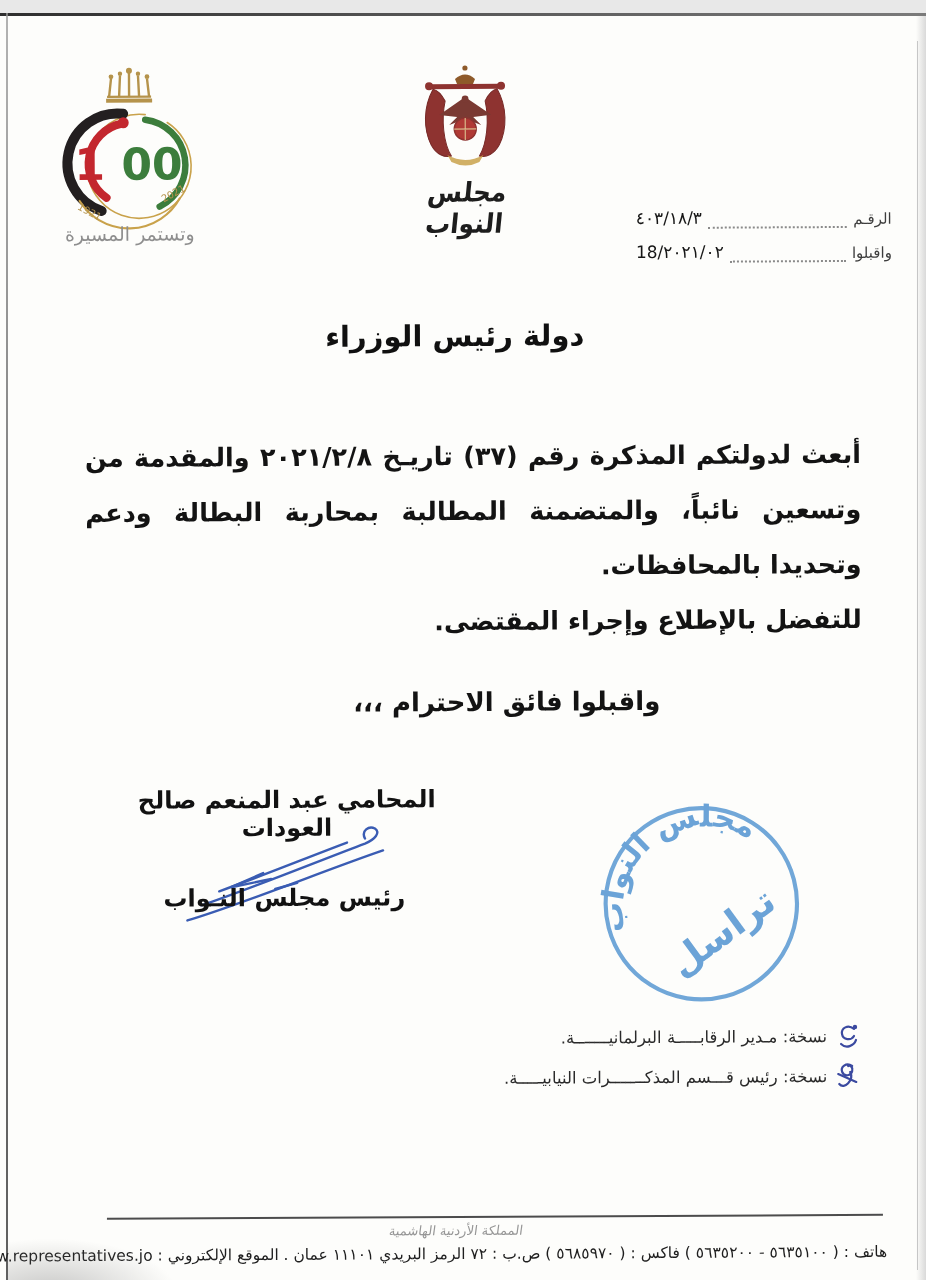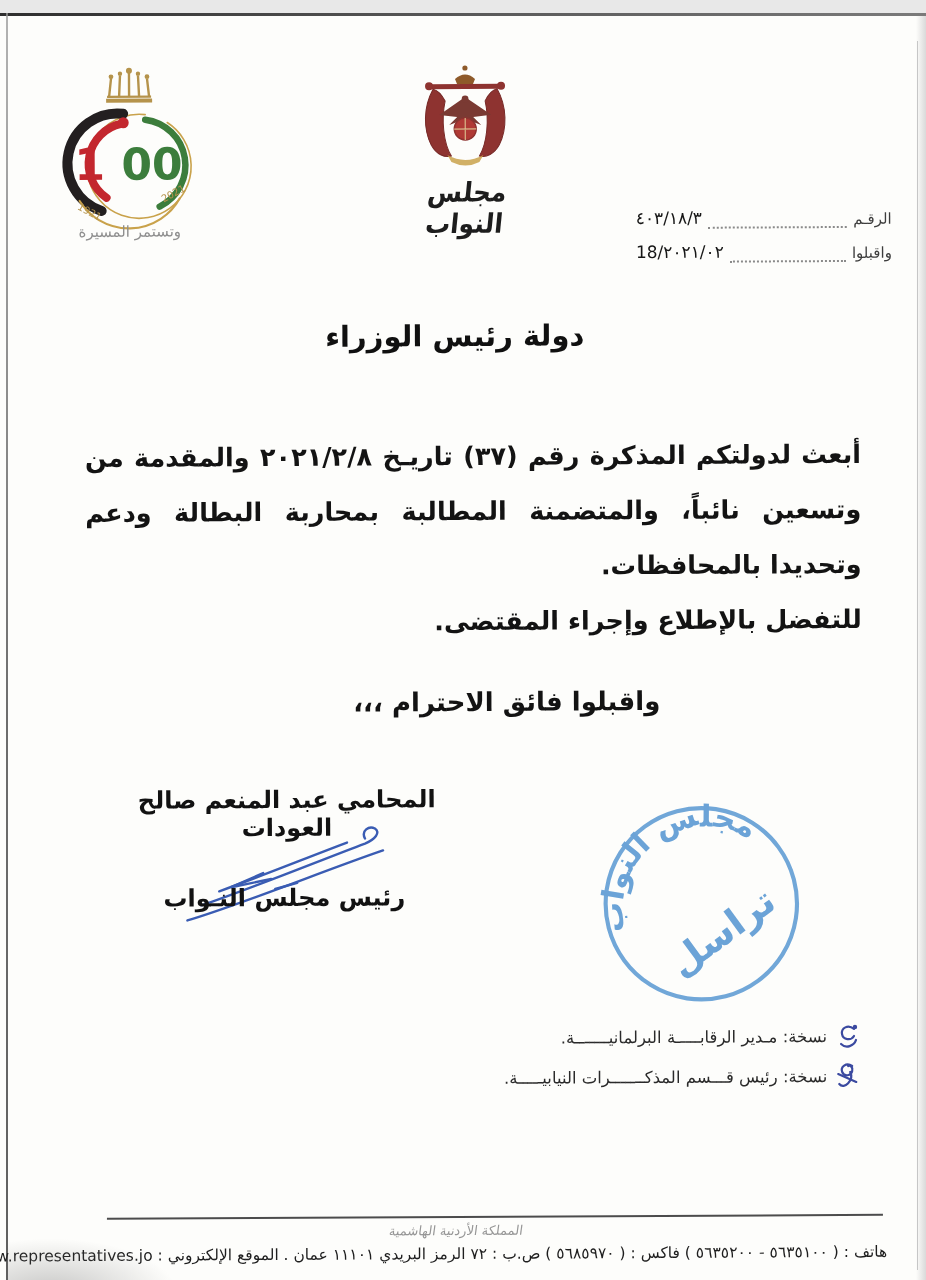--- a/index.html
+++ b/index.html
@@ -12,21 +12,21 @@
   .edge-left{position:absolute;top:0;left:6px;width:2px;height:100%;
              background:linear-gradient(#9a9a9a,#3d3d3d 55%,#2b2b2b);opacity:.75;z-index:5;}
   .edge-right{position:absolute;top:28px;right:8px;width:1px;height:96%;background:#c6c6c6;z-index:5;}
   .smudge-bl{position:absolute;left:8px;bottom:0;width:170px;height:55px;
              background:radial-gradient(ellipse at 25% 100%,rgba(110,110,110,.38),transparent 70%);z-index:4;}
   .shade-r{position:absolute;top:0;right:0;width:10px;height:100%;background:linear-gradient(90deg,transparent,#d9d9d9);}
 
   
   .centennial{position:absolute;left:52px;top:48px;width:160px;}
   .centennial-slogan{position:absolute;left:44px;top:208px;width:176px;text-align:center;
-                     color:#8e8e8e;font-size:15px;direction:rtl;}
+                     color:#8e8e8e;font-size:19px;direction:rtl;}
   .emblem{position:absolute;left:398px;top:50px;width:140px;}
   .emblem-caption{position:absolute;left:388px;top:166px;width:160px;text-align:center;direction:rtl;
                   font-size:25px;font-weight:bold;color:#1d1d1d;transform:skewX(-6deg) scaleY(1.08);}
 
   .refblock{position:absolute;right:32px;top:196px;width:256px;direction:rtl;}
   .refrow{display:flex;align-items:flex-end;margin-bottom:13px;}
   .reflabel{font-size:15px;color:#3d3d3d;white-space:nowrap;}
   .refdots{flex:1;border-bottom:2px dotted #8a8a8a;height:15px;margin:0 6px;}
   .refvalue{font-size:17px;color:#161616;letter-spacing:1px;white-space:nowrap;padding-bottom:1px;}
 

